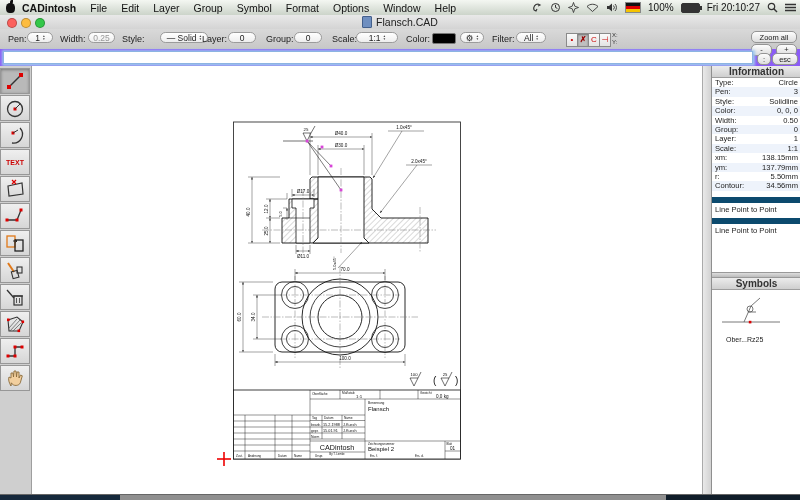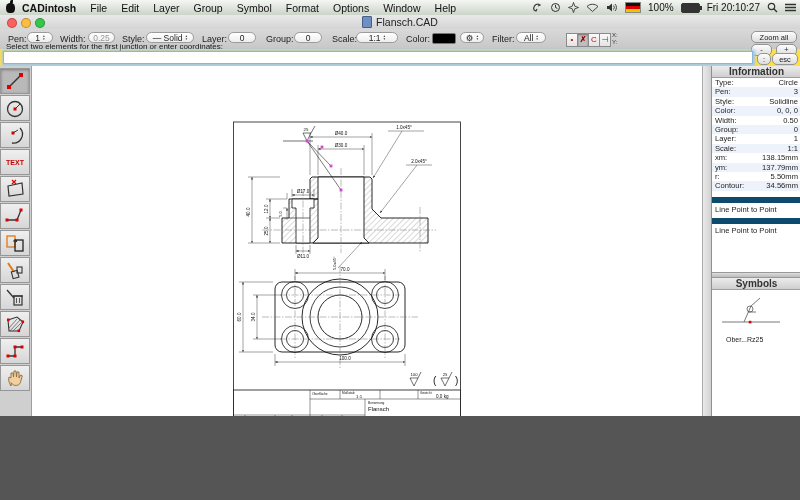--- a/index.html
+++ b/index.html
@@ -1,17 +1,17 @@
 <!DOCTYPE html>
 <html><head>
 <meta charset="utf-8">
 <style>
   html,body{margin:0;padding:0;background:#555;}
-  #screen{position:relative;width:800px;height:416px;overflow:hidden;
-    font-family:"Liberation Sans",sans-serif;background:#fde047;}
+  #screen{position:relative;width:800px;height:500px;overflow:hidden;
+    font-family:"Liberation Sans",sans-serif;background:#8b5cf6;}
   
   .menubar{position:absolute;left:0;top:0;width:800px;height:15px;
     background:linear-gradient(#f4f7f2,#ccd4ca);border-bottom:1px solid #9aa298;
     display:flex;align-items:center;font-size:10.5px;color:#111;}
   .mb-left{display:flex;align-items:center;}
   .mb-item{padding:0 7px;white-space:nowrap;}
   .mb-app{font-weight:bold;}
   .mb-right{position:absolute;right:4px;top:0;height:15px;display:flex;align-items:center;gap:7px;font-size:10px;}
   .mb-ico{display:inline-flex;align-items:center;}
   .flag{width:14px;height:9px;border:0.5px solid #888;display:flex;flex-direction:column;}
@@ -154,21 +154,21 @@
         <span class="stepper">
           <span>▴</span>
           <span>▾</span>
         </span>
       </div>
     <span class="tb-label" style="left:60px">Width:</span>
     <div class="fld" style="left:88px;width:27px;color:#999">
         <span>0.25</span>
       </div>
     <span class="tb-label" style="left:122px">Style:</span>
-    <div class="fld" style="left:146px;width:48px">
+    <div class="fld" style="left:160px;width:48px">
         <span>— Solid</span>
         <span class="stepper">
           <span>▴</span>
           <span>▾</span>
         </span>
       </div>
     <span class="tb-label" style="left:202px">Layer:</span>
     <div class="fld" style="left:228px;width:28px;border-radius:7px">
         <span>0</span>
       </div>
@@ -209,23 +209,20 @@
         <div>X:</div>
         <div>Y:</div>
       </div>
   </div>
   <div class="btn" style="left:751px;top:31px;width:44px">Zoom all</div>
   <div class="btn" style="left:751px;top:43.5px;width:19px">-</div>
   <div class="btn" style="left:776px;top:43.5px;width:19px">+</div>
   <div class="btn" style="left:757px;top:53px;width:12px">:</div>
   <div class="btn" style="left:772px;top:53px;width:24px">esc</div>
 
-  <div class="promptrow">
-      <span style="position:absolute;left:6px">Select two elements for the first junction or enter coordinates:</span>
-    </div>
   <input class="cmdinput" value="" style="">
 
   <div class="palette">
     <div class="tool sel" style="top:2px">
         <svg width="22" height="22" viewBox="0 0 22 22">
           <line x1="5" y1="17" x2="17" y2="5" stroke="#333" stroke-width="1.4"></line>
           <rect x="3" y="15" width="4" height="4" fill="#d00"></rect>
           <rect x="15" y="3" width="4" height="4" fill="#d00"></rect>
         </svg>
       </div>

